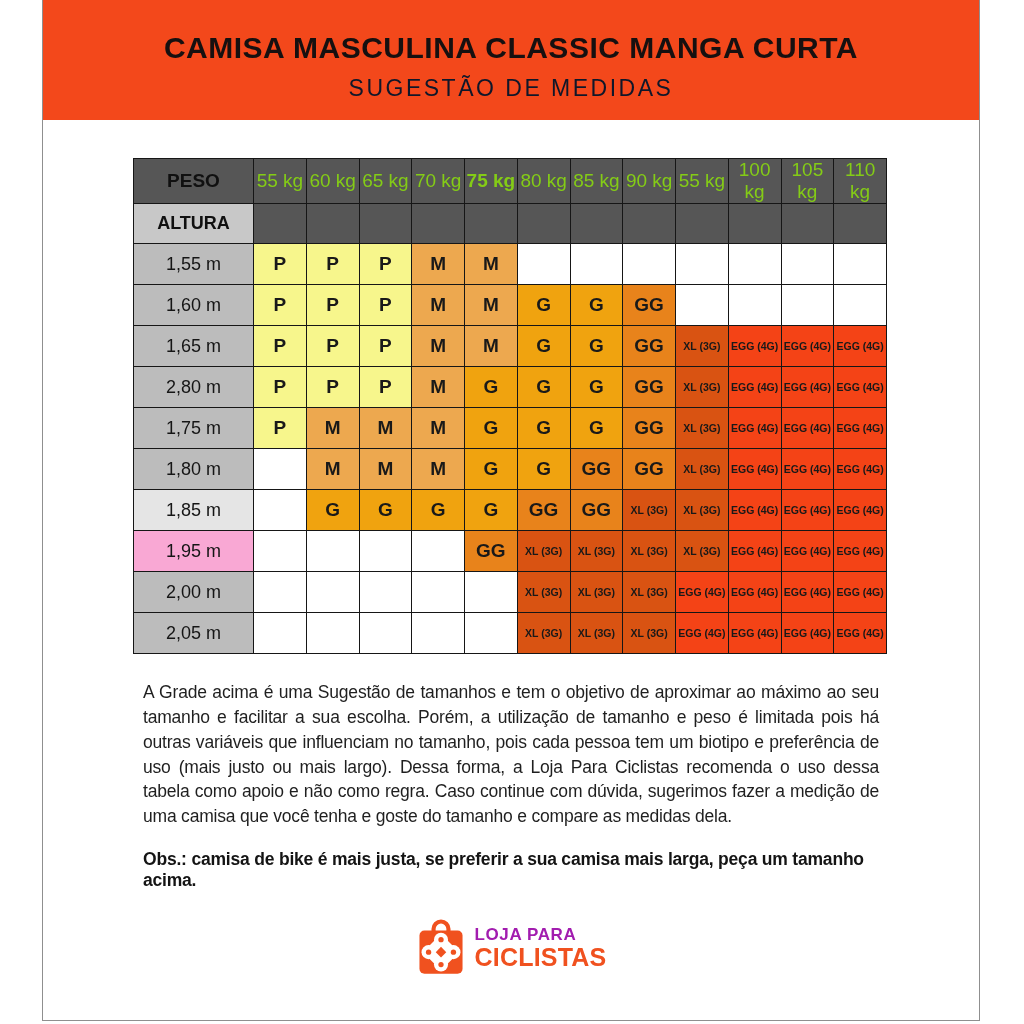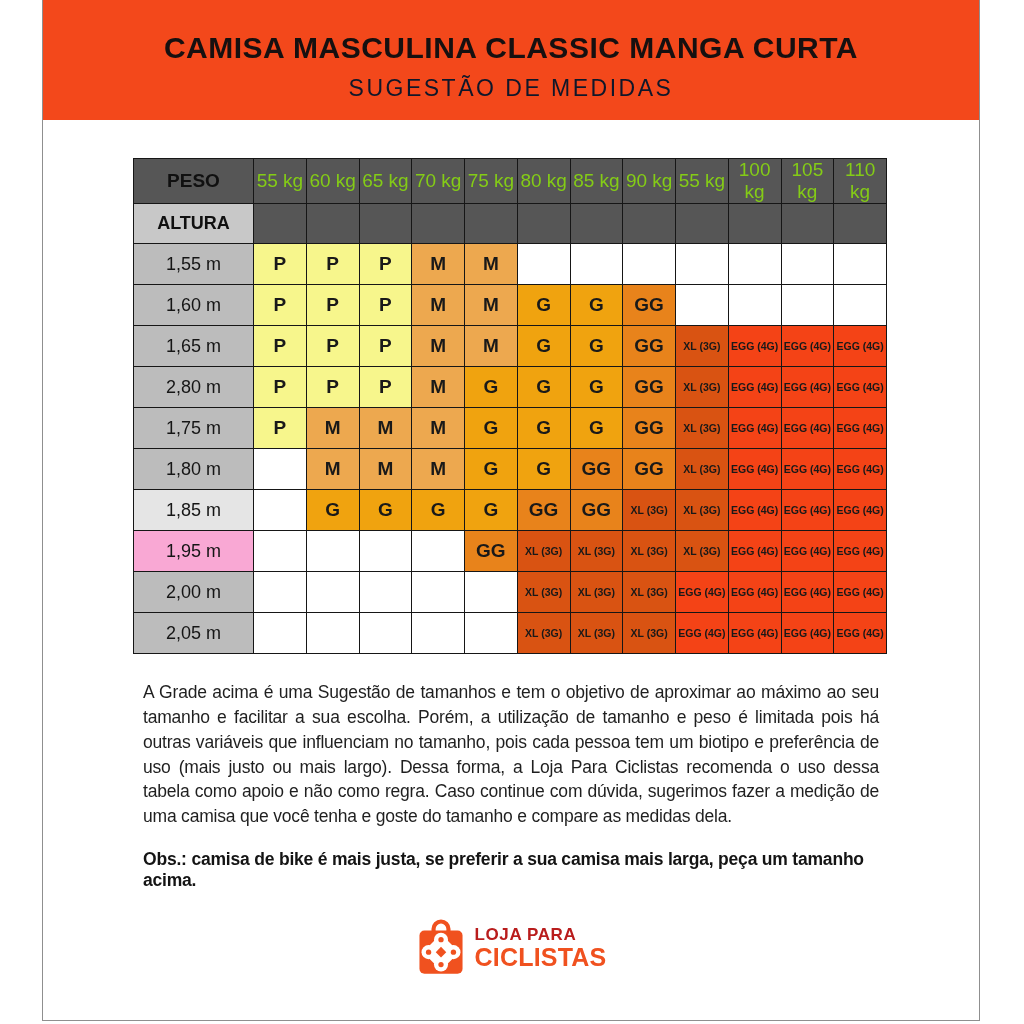--- a/index.html
+++ b/index.html
@@ -78,21 +78,21 @@
     <colgroup>
       <col class="label-col">
     </colgroup>
     <thead id="table-head">
         <tr class="head-row">
           <th class="corner" style="background: rgb(86, 86, 86);">PESO</th>
           <th class="wcell" style="background: rgb(86, 86, 86);">55 kg</th>
           <th class="wcell" style="background: rgb(86, 86, 86);">60 kg</th>
           <th class="wcell" style="background: rgb(86, 86, 86);">65 kg</th>
           <th class="wcell" style="background: rgb(86, 86, 86);">70 kg</th>
-          <th class="wcell" style="background: rgb(86, 86, 86);">75 kg</th>
+          <th class="wcell" style="background: rgb(86, 86, 86); font-weight: bold;">75 kg</th>
           <th class="wcell" style="background: rgb(86, 86, 86);">80 kg</th>
           <th class="wcell" style="background: rgb(86, 86, 86);">85 kg</th>
           <th class="wcell" style="background: rgb(86, 86, 86);">90 kg</th>
           <th class="wcell" style="background: rgb(86, 86, 86);">55 kg</th>
           <th class="wcell" style="background: rgb(86, 86, 86);">100 kg</th>
           <th class="wcell" style="background: rgb(86, 86, 86);">105 kg</th>
           <th class="wcell" style="background: rgb(86, 86, 86);">110 kg</th>
         </tr>
         <tr class="altura-row">
           <th class="altura" style="background: rgb(200, 200, 200);">ALTURA</th>
@@ -277,18 +277,18 @@
       <circle cx="30" cy="55" r="8.5" fill="#ffffff"></circle>
       <circle cx="15" cy="40" r="8.5" fill="#ffffff"></circle>
       <circle cx="45" cy="40" r="8.5" fill="#ffffff"></circle>
       <circle cx="30" cy="25" r="3.2" fill="#F0511F"></circle>
       <circle cx="30" cy="55" r="3.2" fill="#F0511F"></circle>
       <circle cx="15" cy="40" r="3.2" fill="#F0511F"></circle>
       <circle cx="45" cy="40" r="3.2" fill="#F0511F"></circle>
       <rect x="25.5" y="35.5" width="9" height="9" fill="#F0511F" transform="rotate(45 30 40)"></rect>
     </svg>
     <div class="logo-text">
-      <span class="logo-line1" style="color: #b91c1c;">LOJA PARA</span>
+      <span class="logo-line1" style="color: #a21caf;">LOJA PARA</span>
       <span class="logo-line2" style="color: rgb(240, 81, 31);">CICLISTAS</span>
     </div>
   </div>
 
 </div>
 
 </body></html>

